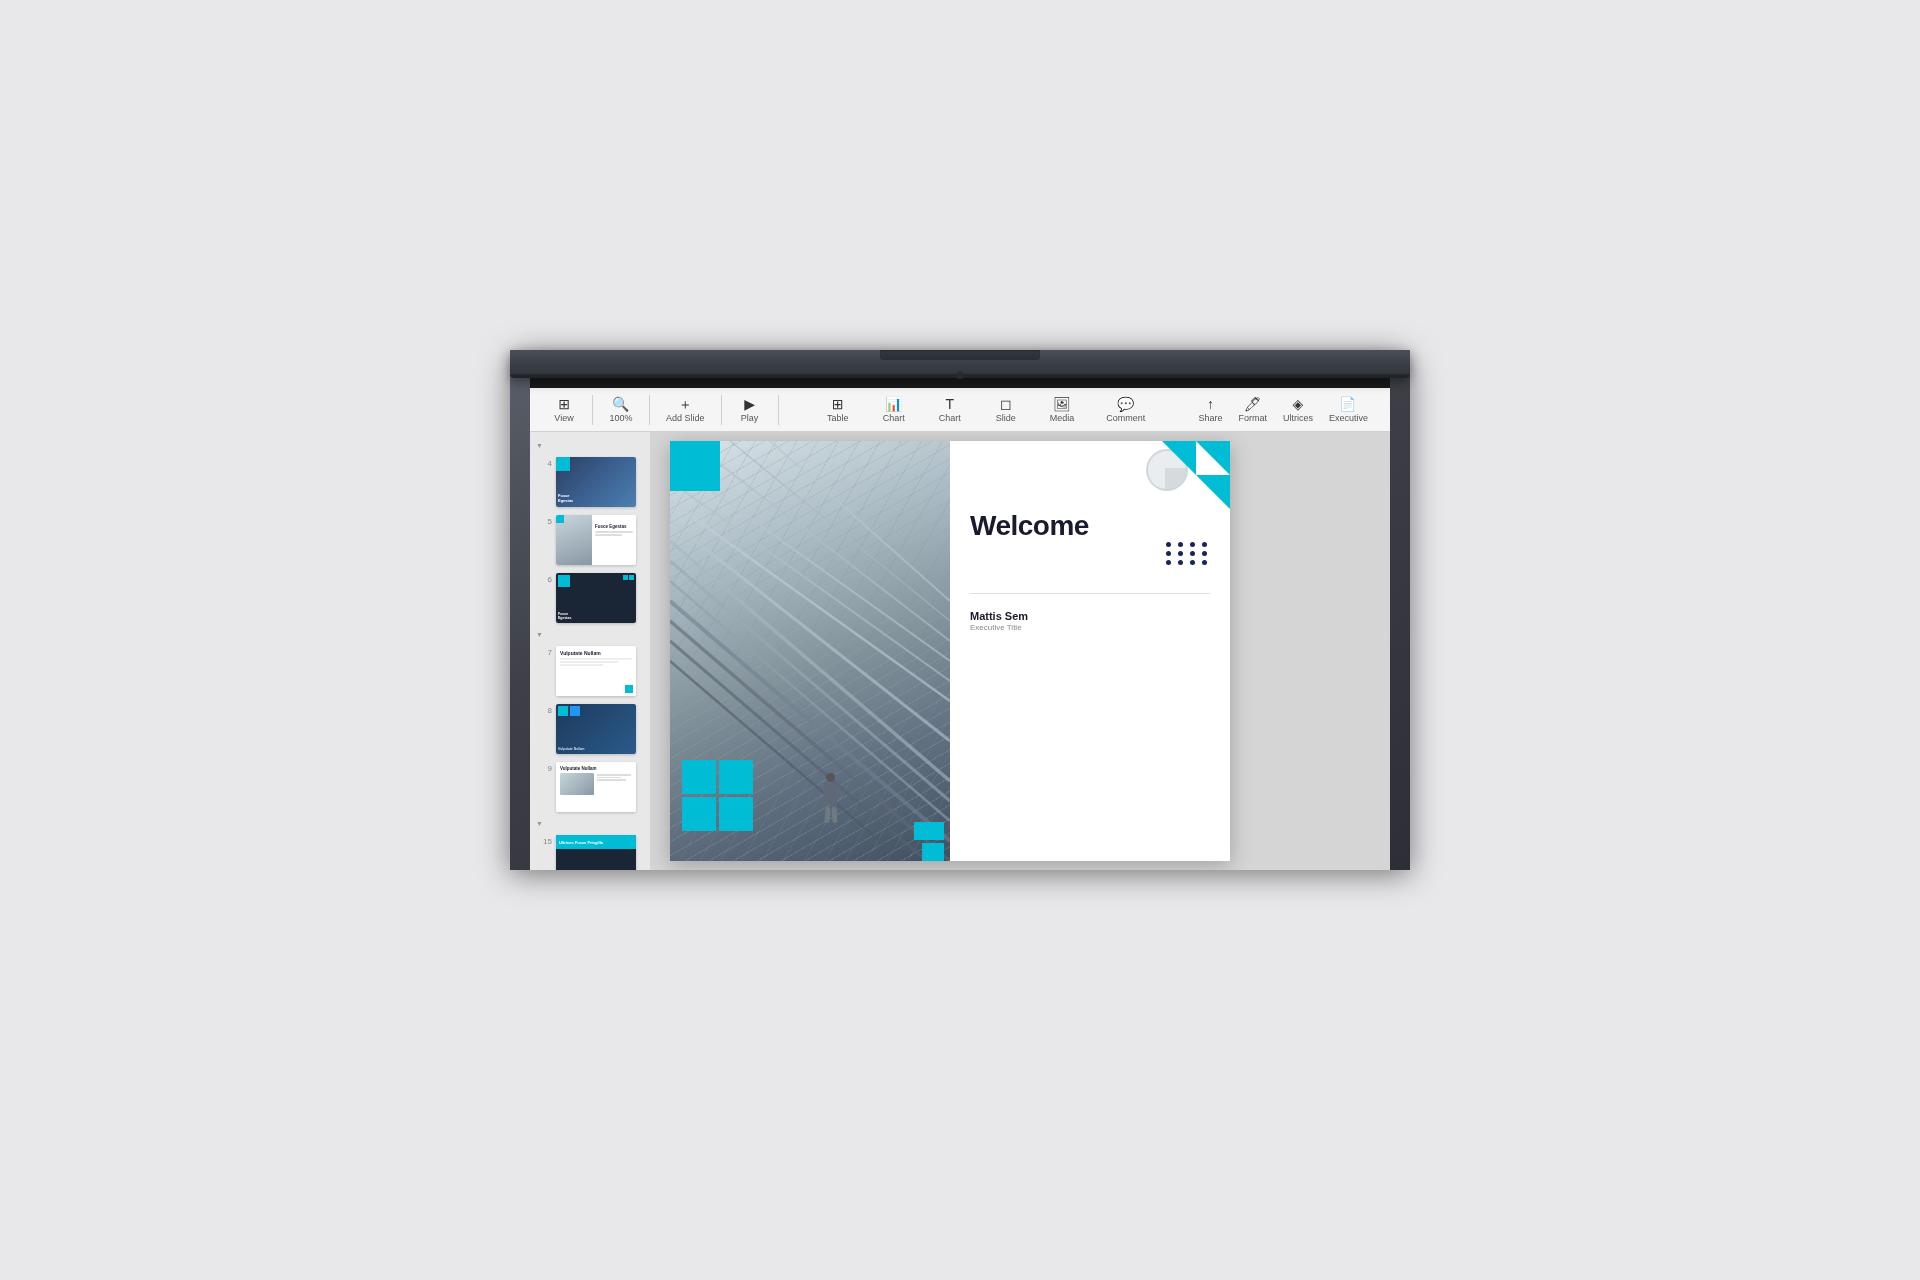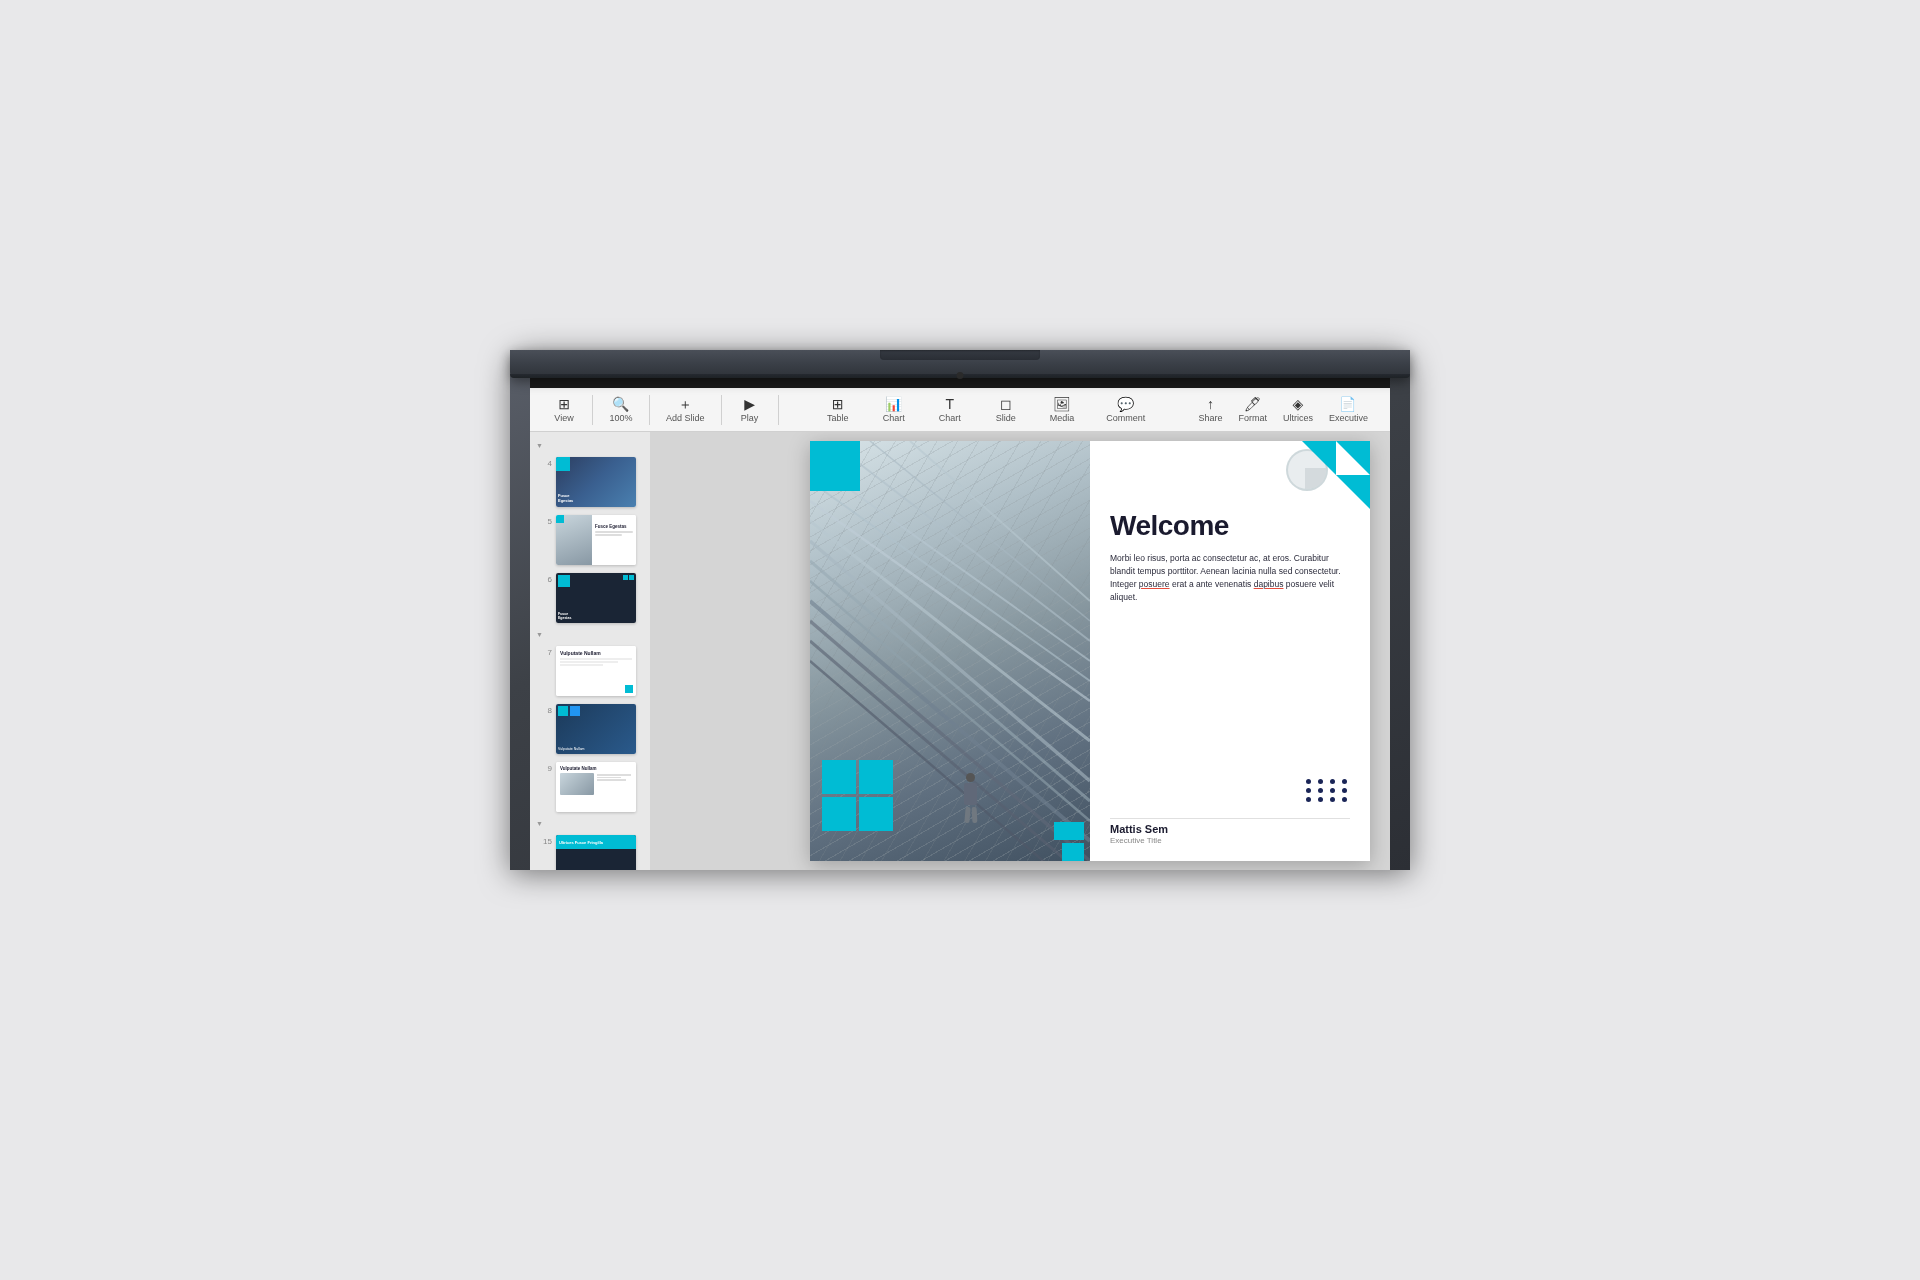--- a/index.html
+++ b/index.html
@@ -176,21 +176,21 @@
       position: relative;
       box-shadow: 0 1px 3px rgba(0,0,0,0.2);
     }
 
     
     .canvas-area {
       flex: 1;
       background: #d5d5d5;
       display: flex;
       align-items: center;
-      justify-content: flex-end;
+      justify-content: flex-start;
       padding: 20px;
       overflow: hidden;
     }
 
     
     .slide-canvas {
       background: white;
       width: 100%;
       max-width: 560px;
       aspect-ratio: 4/3;
@@ -249,23 +249,23 @@
       margin-bottom: 8px;
     }
 
     .dot {
       width: 5px; height: 5px;
       background: #1a2557;
       border-radius: 50%;
     }
 
     .speaker-info {
-      margin-top: 8px;
+      margin-top: 20px;
       border-top: 1px solid #e0e0e0;
-      padding-top: 4px;
+      padding-top: 16px;
     }
 
     .speaker-name {
       font-size: 11px;
       font-weight: 600;
       color: #1a1a2e;
     }
 
     .speaker-title {
       font-size: 8px;
@@ -611,23 +611,20 @@
 
                     <div style="position:absolute;top:0;right:0;width:0;height:0;border-left:34px solid transparent;border-top:34px solid #00bcd4;"></div>
 
                     <div style="position:absolute;top:0;right:34px;width:0;height:0;border-left:34px solid transparent;border-top:34px solid #00bcd4;"></div>
 
                     <div style="position:absolute;top:34px;right:0;width:0;height:0;border-left:34px solid transparent;border-top:34px solid #00bcd4;"></div>
                   </div>
 
                   <h1 class="welcome-title">Welcome</h1>
 
-                  <div class="welcome-body">
-                    Morbi leo risus, porta ac consectetur ac, at eros. Curabitur blandit tempus porttitor. Aenean lacinia nulla sed consectetur. Integer <span class="underline">posuere</span> erat a ante venenatis <span class="underline">dapibus</span> posuere velit aliquet.
-                  </div>
 
                   <div class="dot-grid">
                     <div class="dot"></div>
                       <div class="dot"></div>
                       <div class="dot"></div>
                       <div class="dot"></div>
                     <div class="dot"></div>
                       <div class="dot"></div>
                       <div class="dot"></div>
                       <div class="dot"></div>

